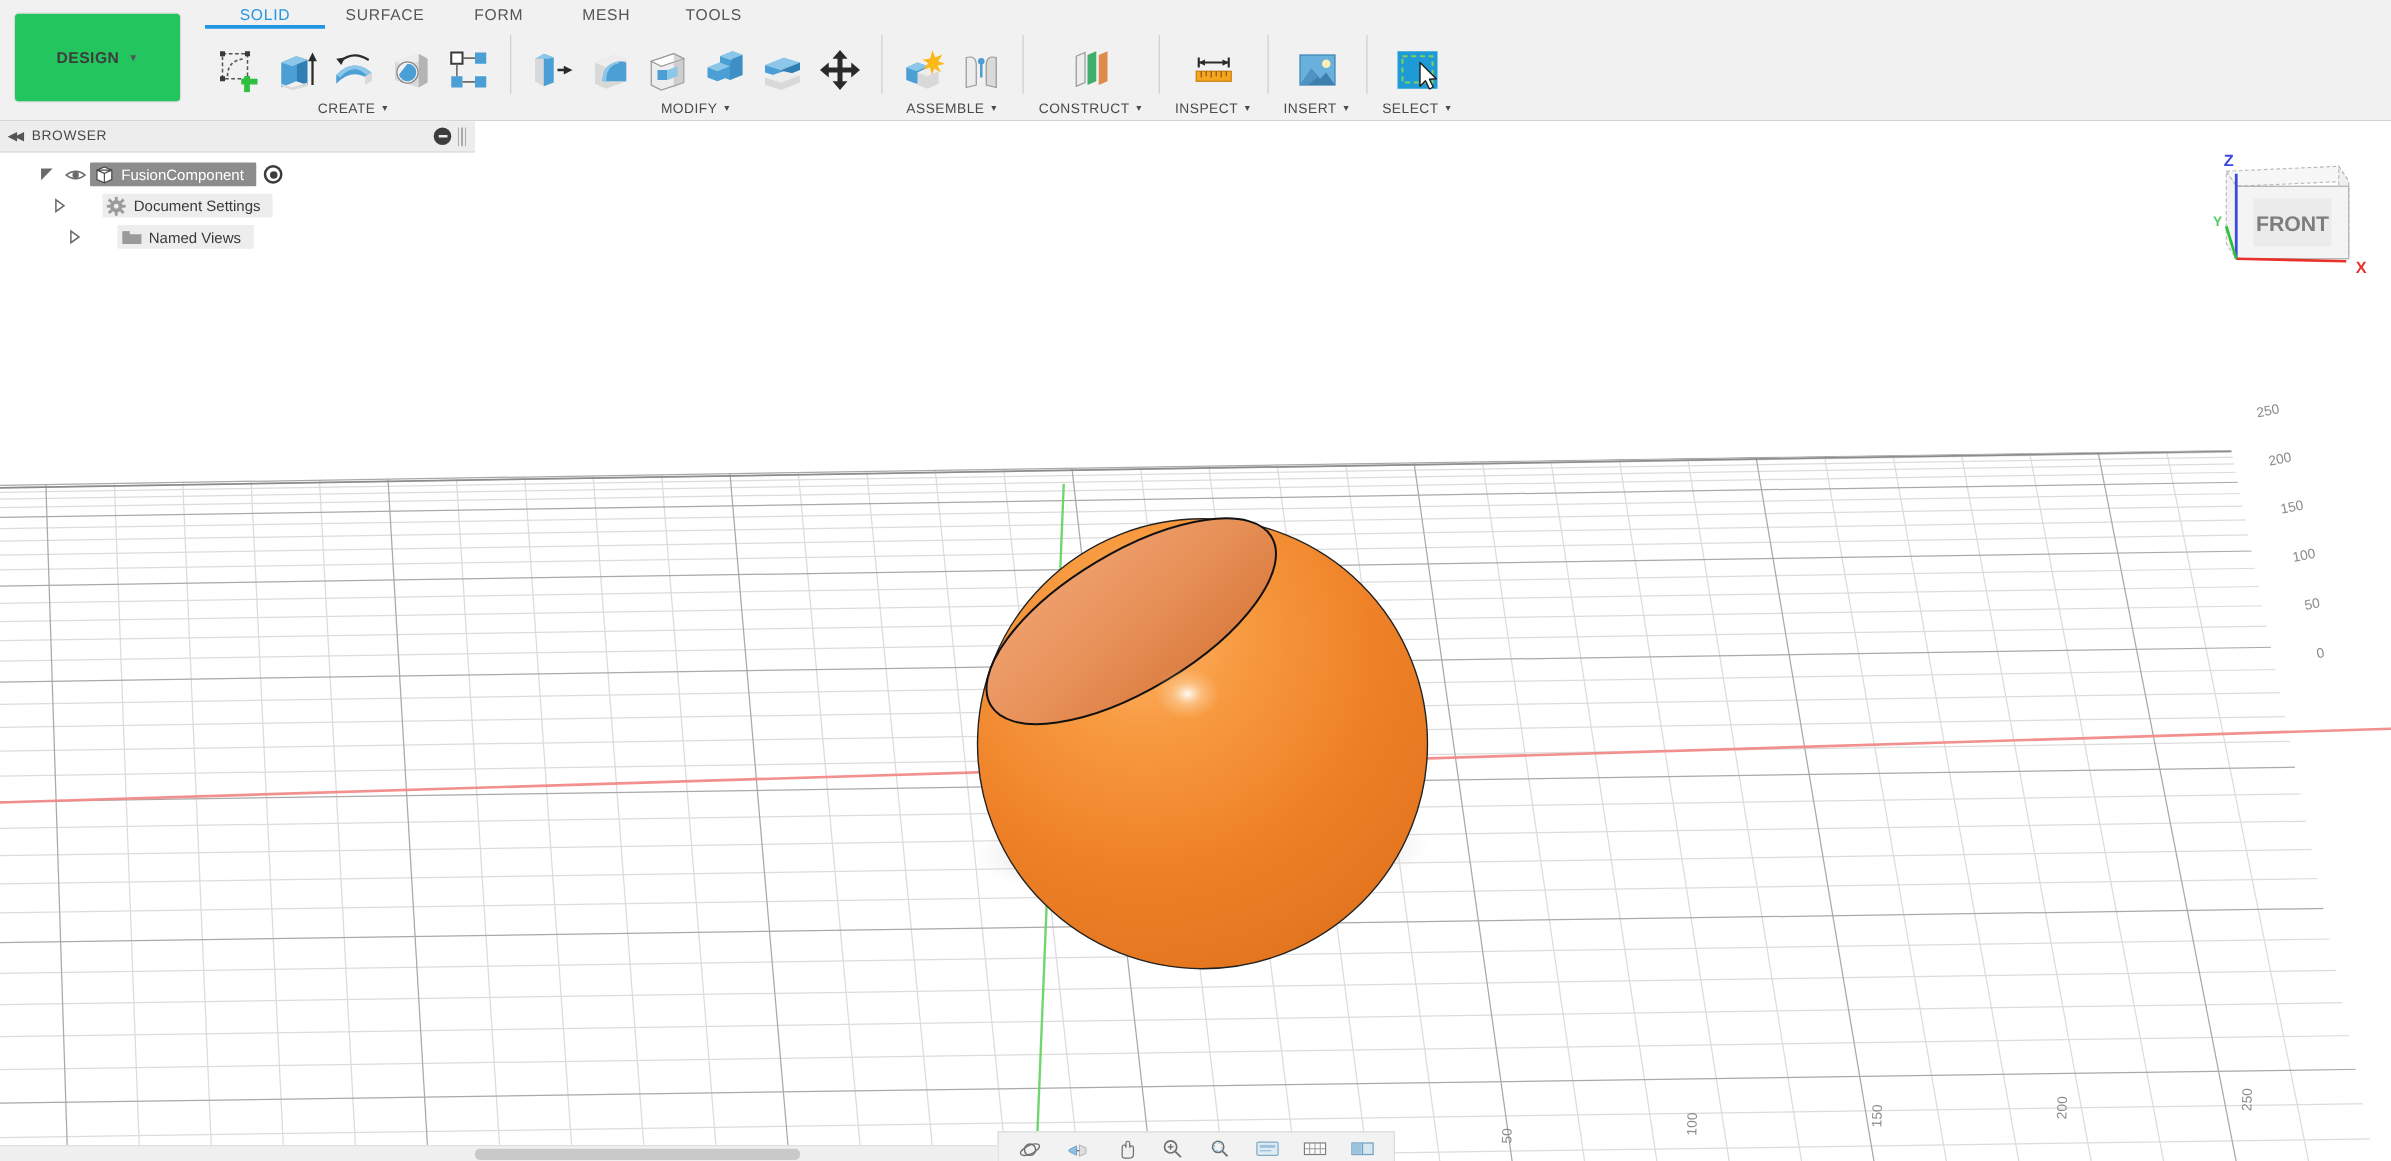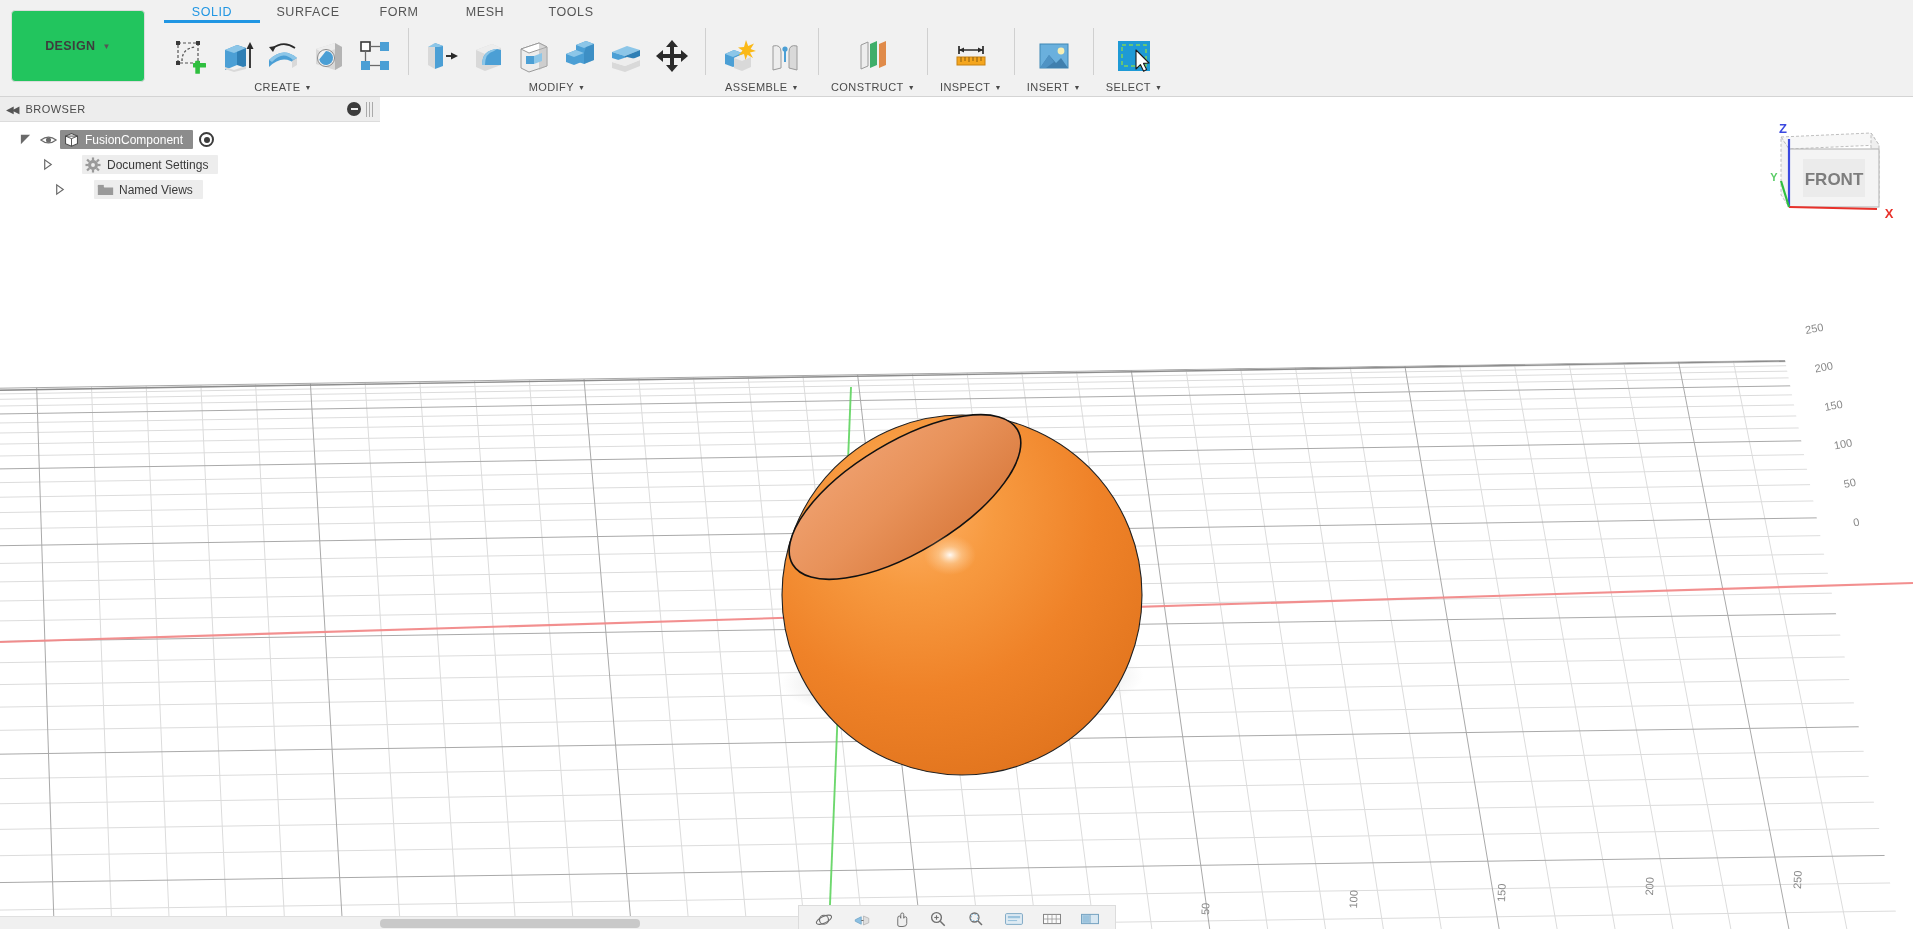--- a/index.html
+++ b/index.html
@@ -542,21 +542,21 @@
   </div>
 
   <div id="browser">
     <div id="browser-head">
       <span id="collapse-arrows">◀◀</span>
       <span id="browser-title">BROWSER</span>
       <span id="browser-minus"></span>
       <span id="browser-grip"></span>
     </div>
     <div id="tree">
-        <div class="trow" style="padding-left: 14px;">
+        <div class="trow" style="padding-left: 26px;">
           <div class="tw">
             <svg width="13" height="13" viewBox="0 0 14 14" xmlns="http://www.w3.org/2000/svg">
               <polygon points="2,2 2,12 12,2" fill="#6a6a6a"></polygon>
             </svg>
           </div>
           <div class="eye">
             <svg width="17" height="12" viewBox="0 0 20 14" xmlns="http://www.w3.org/2000/svg">
               <path d="M1 7 Q10 0 19 7 Q10 14 1 7 Z" fill="none" stroke="#6a6a6a" stroke-width="1.4"></path>
               <circle cx="10" cy="7" r="3" fill="#6a6a6a"></circle>
             </svg>

